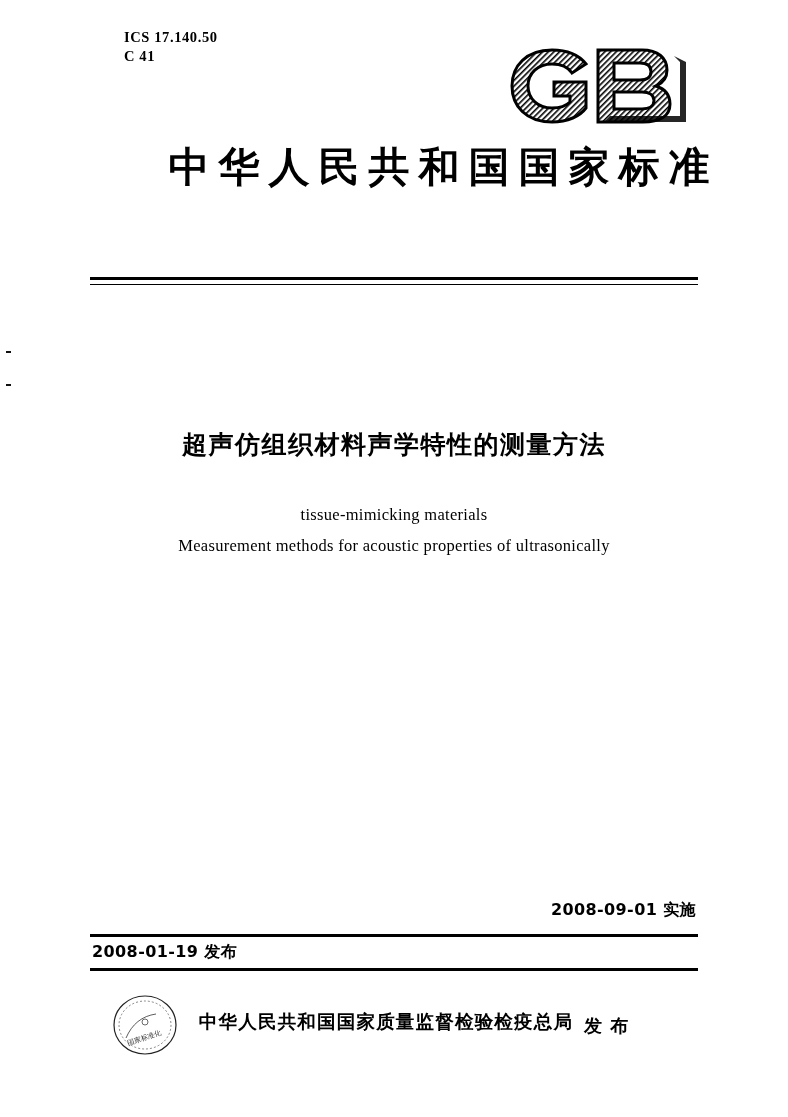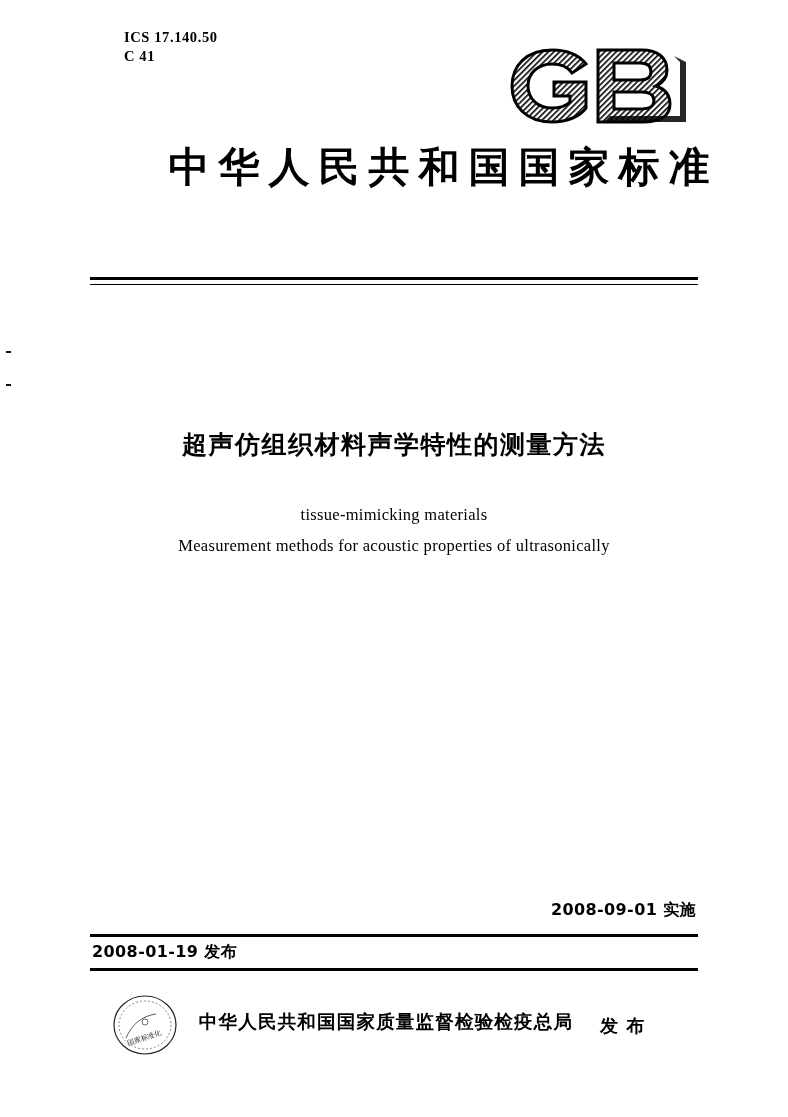--- a/index.html
+++ b/index.html
@@ -176,21 +176,21 @@
     text-align: center;
     font-family: "DejaVu Sans", sans-serif;
     font-weight: bold;
     font-size: 18.5px;
     line-height: 1.55;
     letter-spacing: 1.2px;
   }
   .issuer-line2 { letter-spacing: 4.5px; }
   .issuer-publish {
     position: absolute;
-    left: 600px;
+    left: 584px;
     top: 22px;
     font-family: "DejaVu Sans", sans-serif;
     font-weight: bold;
     font-size: 18px;
     letter-spacing: 1px;
   }
 </style>
 </head>
 <body>
 

